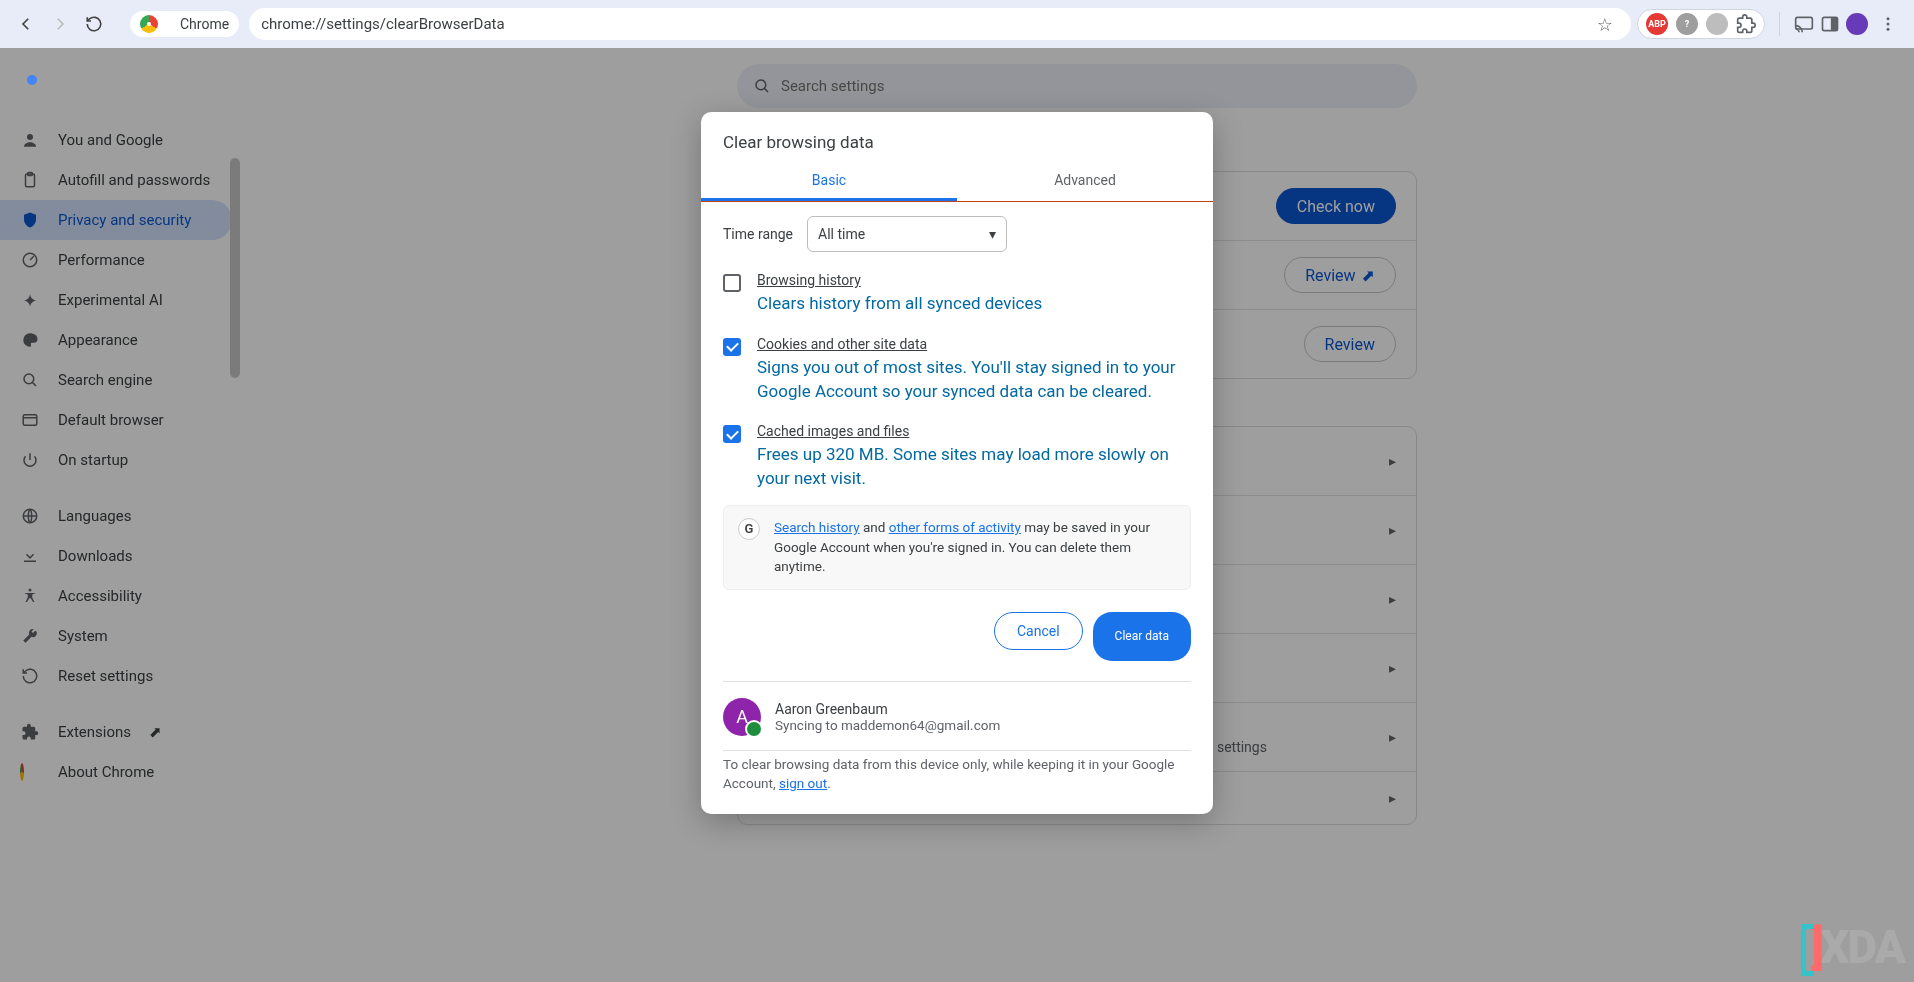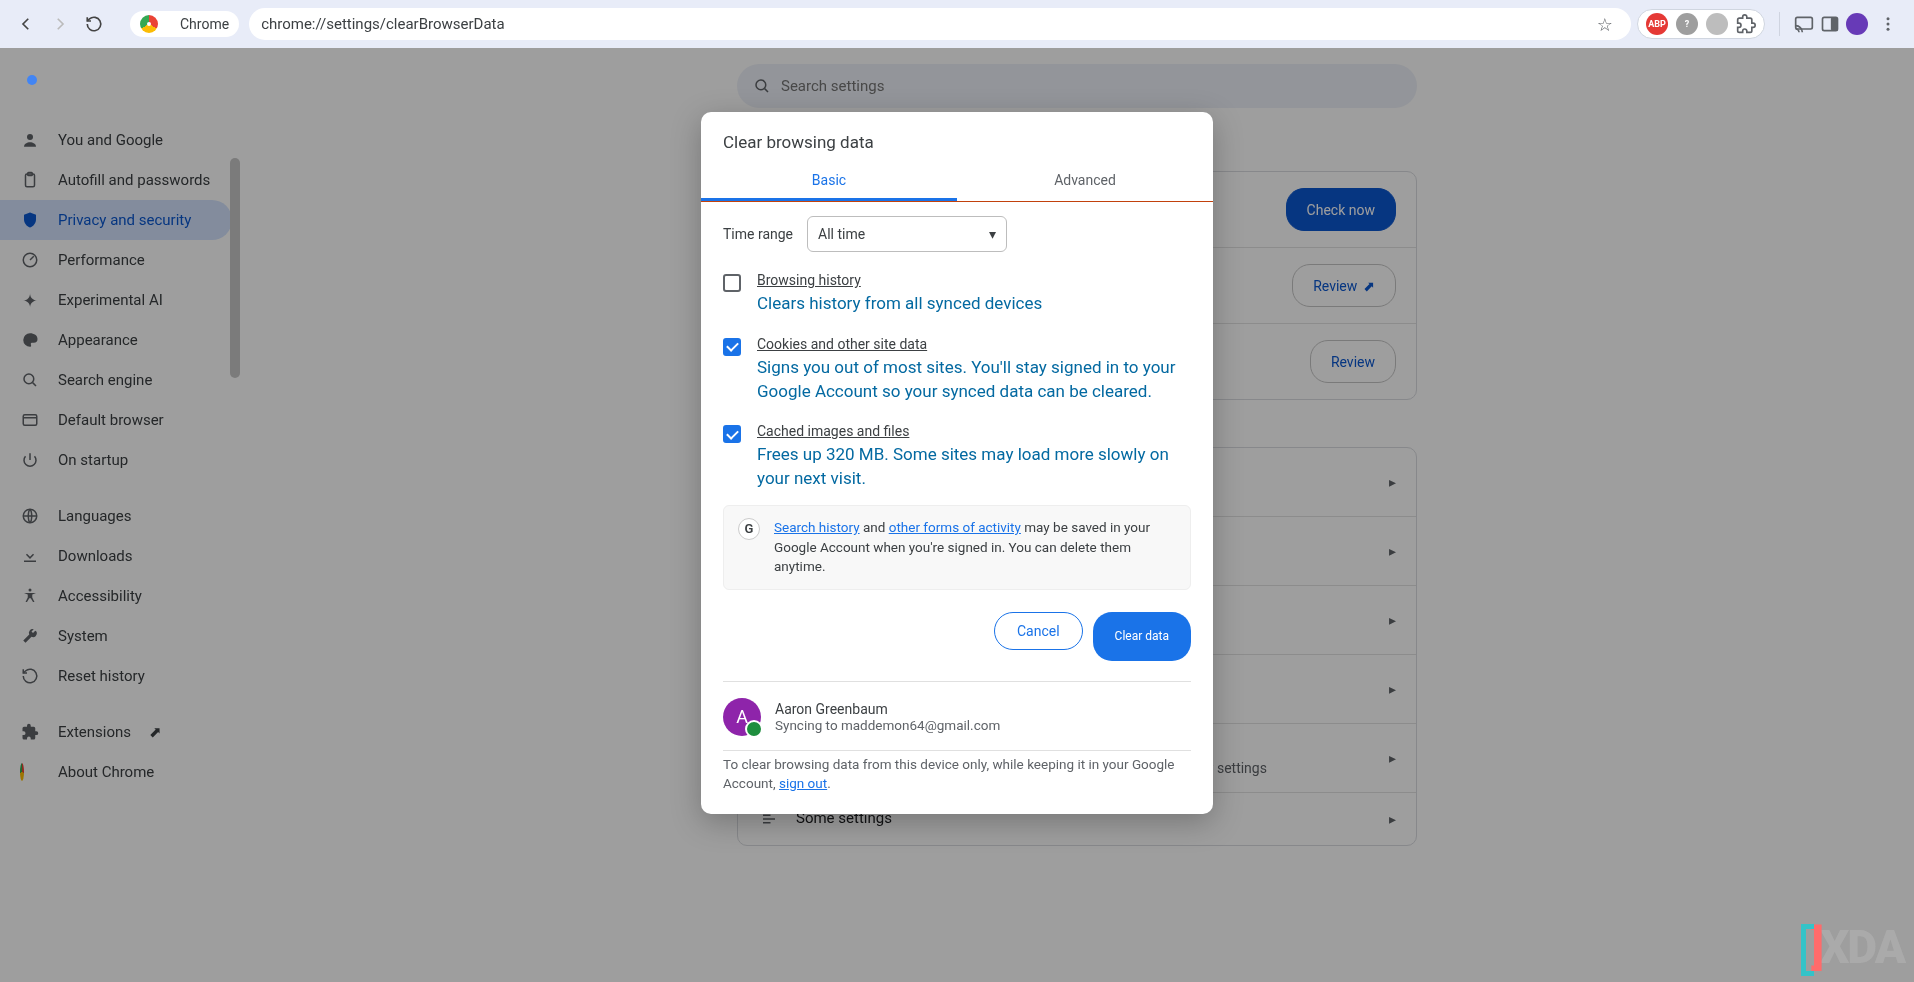--- a/index.html
+++ b/index.html
@@ -39,21 +39,21 @@
 .search-wrap input { border:none; background:transparent; outline:none; font-size:15px; flex:1; }
 .section-h { width:680px; font-size:16px; color:#3c4043; margin:18px 0 10px 0; }
 .card { width:680px; border:1px solid #dadce0; border-radius:10px; }
 .row { display:flex; align-items:center; padding:16px 20px; gap:16px; border-top:1px solid #e3e3e3; position:relative;}
 .row:first-child{border-top:none;}
 .row-ico { width:22px; color:#5f6368; display:flex; justify-content:center;}
 .row-body { flex:1; }
 .row-title { font-size:15px; color:#202124; }
 .row-sub { font-size:14px; color:#5f6368; margin-top:2px; }
 .row-chev { color:#5f6368; font-size:14px;}
-.pill-btn { height:43px; padding:0 20px; border-radius:18px; font-size:14px; display:flex; align-items:center; border:1px solid #c6c6c6; color:#0b57d0; background:#fff; gap:6px;text-align:right;}
+.pill-btn { height:36px; padding:0 20px; border-radius:18px; font-size:16px; display:flex; align-items:center; border:1px solid #c6c6c6; color:#0b57d0; background:#fff; gap:6px;text-align:right;}
 .pill-btn.primary { background:#0b57d0; border-color:#0b57d0; color:#fff; }
 
 
 .scrim { position:absolute; inset:48px 0 0 0; background:rgba(0,0,0,0.38); }
 .dialog { position:absolute; width:512px; left:50%; top:112px; transform:translateX(-50%); background:#fff; border-radius:10px; box-shadow:0 8px 30px rgba(0,0,0,0.25); overflow:hidden; }
 .dlg-title { font-size:17px; color:#3c4043; padding:20px 22px 8px 22px; }
 .tabs { display:flex; border-bottom:1px solid #c2410c; }
 .tab { flex:1; text-align:center; padding:12px 0 10px 0; font-size:14px; color:#5f6368; border-bottom:3px solid transparent;}
 .tab.active { color:#1a73e8; border-bottom-color:#1a73e8; }
 .dlg-body { padding:14px 22px 2px 22px; }
@@ -277,21 +277,21 @@
           </span>
           <span>System</span>
         </div>
         <div class="sb-item">
           <span class="sb-ico">
             <svg width="18" height="18" viewBox="0 0 24 24" fill="none" stroke="#5f6368" stroke-width="2">
               <path d="M3 12a9 9 0 1 0 3-6.7L3 8"></path>
               <path d="M3 3v5h5"></path>
             </svg>
           </span>
-          <span>Reset history</span>
+          <span>Reset settings</span>
         </div>
       </div>
     <div class="sb-gap"></div>
     <div id="sb3">
         <div class="sb-item">
           <span class="sb-ico">
             <svg width="18" height="18" viewBox="0 0 24 24" fill="#5f6368">
               <path d="M20.5 11H19V7a2 2 0 0 0-2-2h-4V3.5a2.5 2.5 0 1 0-5 0V5H4a2 2 0 0 0-2 2v4h1.5a2.5 2.5 0 1 1 0 5H2v4a2 2 0 0 0 2 2h4v-1.5a2.5 2.5 0 1 1 5 0V22h4a2 2 0 0 0 2-2v-4h1.5a2.5 2.5 0 1 0 0-5z"></path>
             </svg>
           </span>

